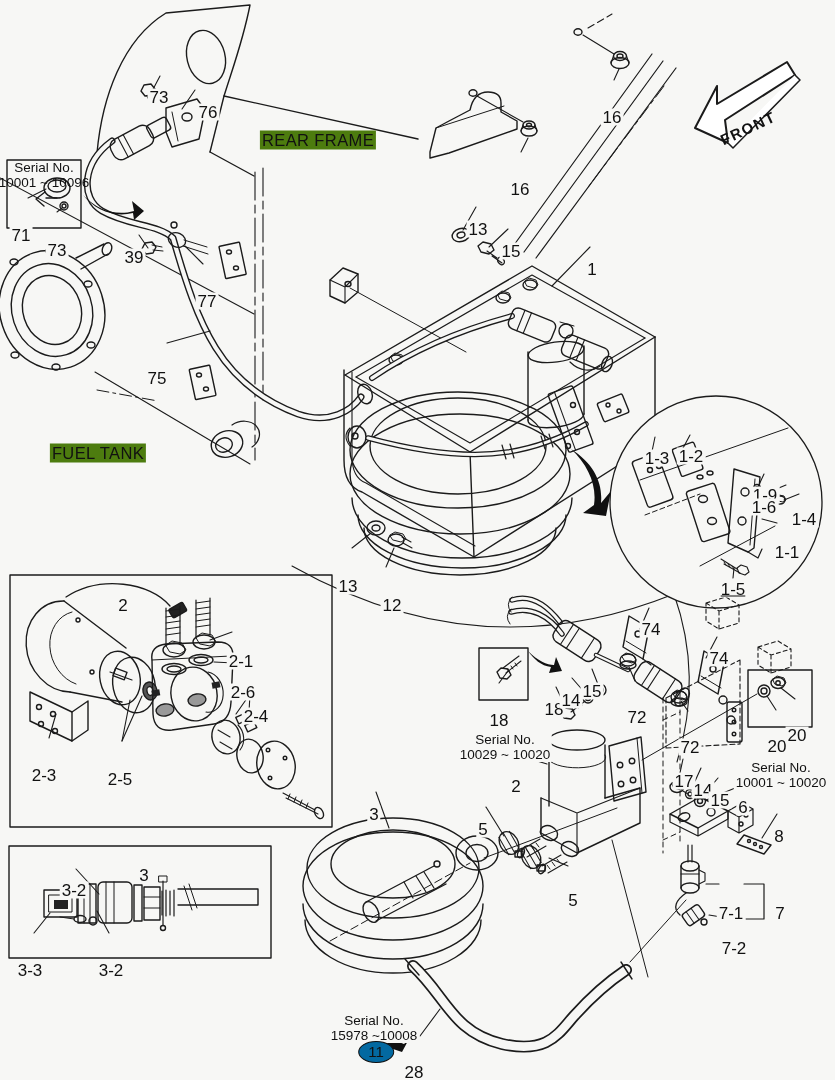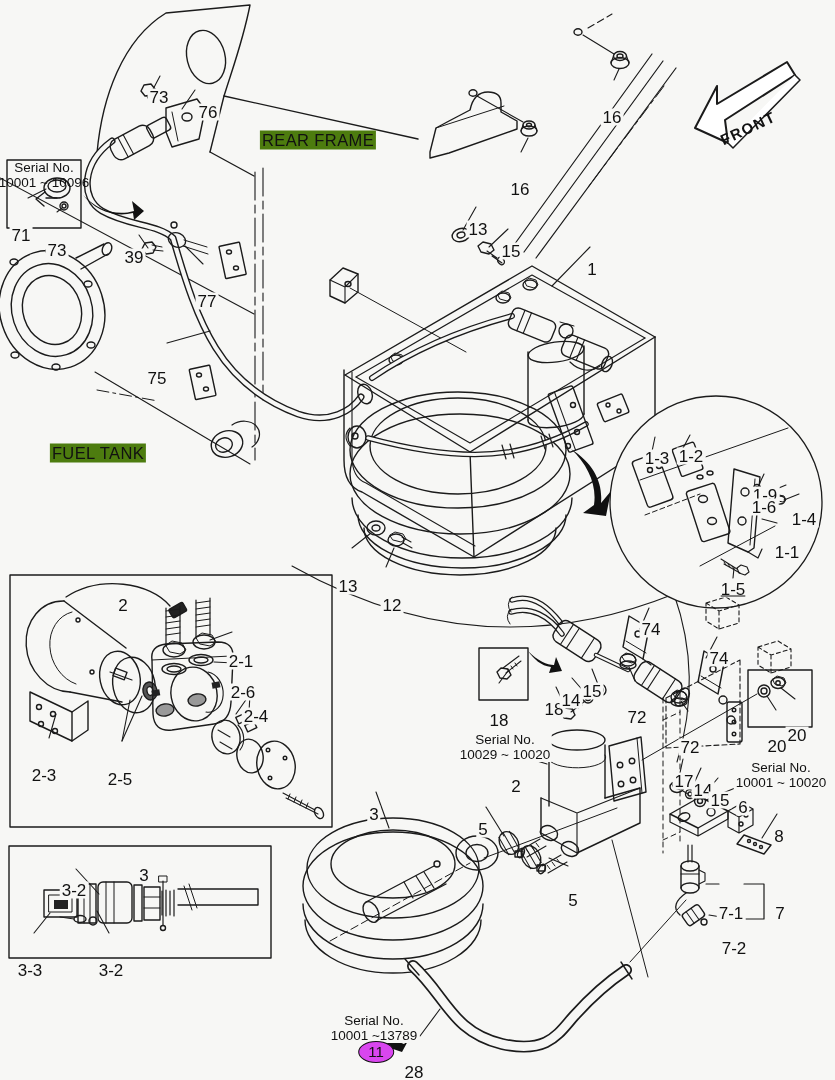--- a/index.html
+++ b/index.html
@@ -14,21 +14,21 @@
   .front-label{position:absolute;left:748px;top:99px;transform:translate(-50%,-50%) rotate(-25deg);
                font-size:15px;font-weight:bold;letter-spacing:1.5px;background:transparent;}
   .serial{position:absolute;transform:translate(-50%,-50%);text-align:center;font-size:13.5px;
           line-height:15px;white-space:nowrap;background:#f7f7f5;padding:0 2px;}
   #serial-top-left{left:44px;top:146px;background:transparent;}
   #serial-pump{left:505px;top:718px;}
   #serial-nut{left:781px;top:746px;}
   #serial-hose{left:374px;top:999px;}
   .oval-callout{position:absolute;left:376px;top:1023px;transform:translate(-50%,-50%);
                 border:1.6px solid #111;border-radius:50%;padding:1px 9px;font-size:15px;
-                background:#d946ef;line-height:1.2;}
+                background:#0369a1;line-height:1.2;}
 </style>
 </head>
 <body>
 
 <div class="stage">
 
 <svg width="835" height="1080" viewBox="0 0 835 1080">
   <g stroke="#1b1b1b" fill="none" stroke-width="1.4" stroke-linecap="round" stroke-linejoin="round">
 
     <g>
@@ -566,21 +566,21 @@
   <div class="serial" id="serial-pump">
     <div>Serial No.</div>
     <div>10029 ~ 10020</div>
   </div>
   <div class="serial" id="serial-nut">
     <div>Serial No.</div>
     <div>10001 ~ 10020</div>
   </div>
   <div class="serial" id="serial-hose">
     <div>Serial No.</div>
-    <div>10001 ~13789</div>
+    <div>15978 ~10008</div>
   </div>
 
   <div class="oval-callout">11</div>
 </div>
 
 <div class="layer" id="callout-layer">
       <span class="callout" style="left: 159px; top: 68px;">73</span>
       <span class="callout" style="left: 208px; top: 83px;">76</span>
       <span class="callout" style="left: 612px; top: 88px;">16</span>
       <span class="callout" style="left: 520px; top: 160px;">16</span>

